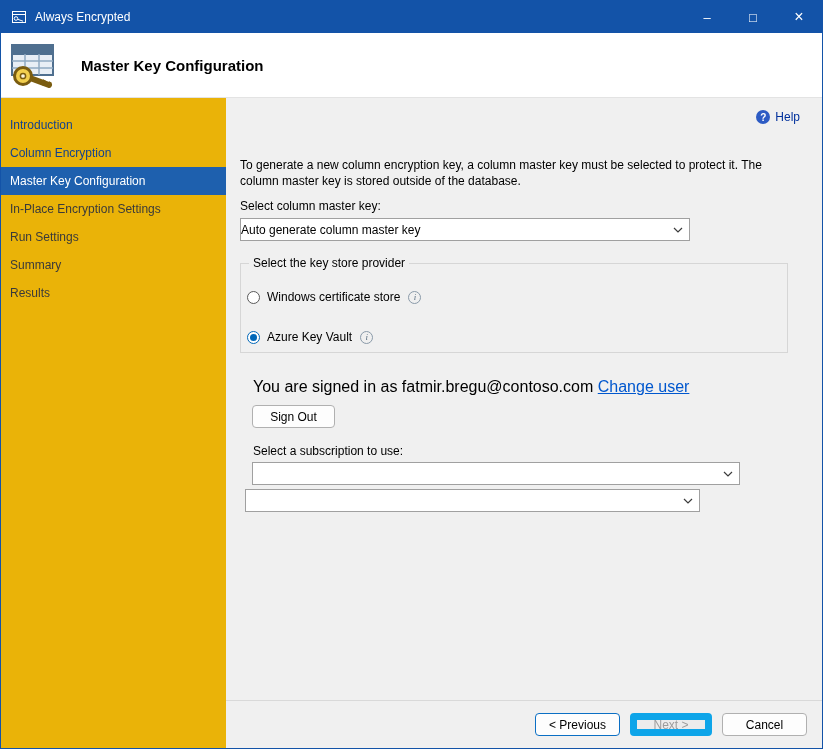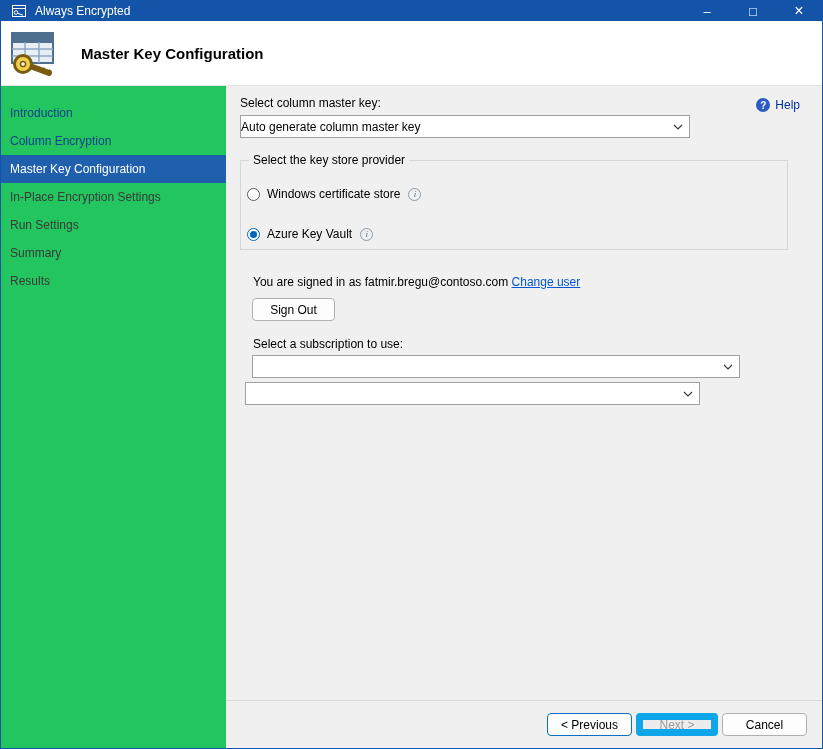--- a/index.html
+++ b/index.html
@@ -8,21 +8,21 @@
   .window {
     width:823px; height:749px;
     border:1px solid #1353a8;
     display:flex; flex-direction:column;
     background:#f0f0f0;
     overflow:hidden;
   }
 
   
   .titlebar {
-    height:20px; flex:0 0 auto;
+    height:32px; flex:0 0 auto;
     background:#1353a8; color:#fff;
     display:flex; align-items:center;
   }
   .titlebar-icon { width:16px; height:16px; margin:0 8px 0 10px; flex:0 0 auto; }
   .titlebar-title { font-size:12px; }
   .titlebar-controls { margin-left:auto; display:flex; height:100%; }
   .tb-btn {
     width:46px; height:100%;
     display:flex; align-items:center; justify-content:center;
     color:#fff; font-size:13px; cursor:default;
@@ -36,21 +36,21 @@
     display:flex; align-items:center;
   }
   .header-icon { width:50px; height:48px; margin-left:8px; flex:0 0 auto; }
   .header-title { font-size:15px; font-weight:bold; color:#000; margin-left:22px; }
 
   
   .body { flex:1; display:flex; min-height:0; }
 
   .sidebar {
     width:225px; flex:0 0 auto;
-    background:#22c55e; padding-top:13px;
+    background:#eab308; padding-top:13px;
   }
   .nav-item {
     height:28px; line-height:28px;
     padding-left:9px; font-size:12px;
     color:#13418e; cursor:pointer; white-space:nowrap;
   }
   .nav-item.upcoming { color:#3a3a3a; }
   .nav-item.current { background:#1e60ae; color:#fff; }
 
   .main { flex:1; display:flex; flex-direction:column; position:relative; background:#f0f0f0; }
@@ -110,39 +110,39 @@
   .radio-label { font-size:12px; margin-left:7px; }
   .info-icon {
     width:13px; height:13px; border-radius:50%;
     border:1px solid #8append;
     border:1px solid #8a9aa9; color:#5b6f80;
     font-size:9px; font-style:italic; font-family:"Liberation Serif", serif;
     display:flex; align-items:center; justify-content:center;
     margin-left:8px; cursor:pointer;
   }
 
-  .signed-row { margin-top:25px; margin-left:13px; font-size:12px; color:#000; }
+  .signed-row { margin-top:25px; margin-left:13px; font-size:16px; color:#000; }
   .link { color:#0057ce; text-decoration:underline; cursor:pointer; }
 
   .btn {
     height:23px; font-size:12px; color:#000;
     background:#fdfdfd; border:1px solid #b0b0b0; border-radius:4px;
     display:inline-flex; align-items:center; justify-content:center;
     cursor:pointer;
   }
   .btn-signout { margin-top:9px; margin-left:12px; width:83px; }
   .lbl-sub   { margin-top:16px; margin-left:13px; }
   .lbl-vault { margin-top:13px; margin-left:6px; }
 
   
   .footer {
     flex:0 0 auto; height:48px;
     border-top:1px solid #d9d9d9;
     display:flex; align-items:center; justify-content:flex-end;
-    gap:4px; padding-right:15px; background:#f0f0f0;
+    gap:10px; padding-right:15px; background:#f0f0f0;
   }
   .btn-previous { width:85px; border:1px solid #0b6fc4; }
   .btn-next { width:82px; background:#ececec; border:7px solid #0ea5e9; color:#9d9d9d; cursor:default; }
   .btn-cancel { width:85px; }
 </style>
 </head>
 <body>
 
 <div class="window">
 
@@ -196,20 +196,21 @@
     </div>
 
     <div class="main">
       <div class="content">
 
         <div class="help-link">
           <span class="help-icon">?</span>
           <span>Help</span>
         </div>
 
+        <div class="intro-text">To generate a new column encryption key, a column master key must be selected to protect it.  The column master key is stored outside of the database.</div>
 
         <div class="field-label lbl-master">Select column master key:</div>
         <div class="combo combo-master">
           <span class="combo-value">Auto generate column master key</span>
           <span class="chevron">
             <svg width="10" height="6" viewBox="0 0 10 6">
                 <path d="M1 1 L5 5 L9 1" fill="none" stroke="#3c3c3c" stroke-width="1.2"></path>
               </svg>
           </span>
         </div>

